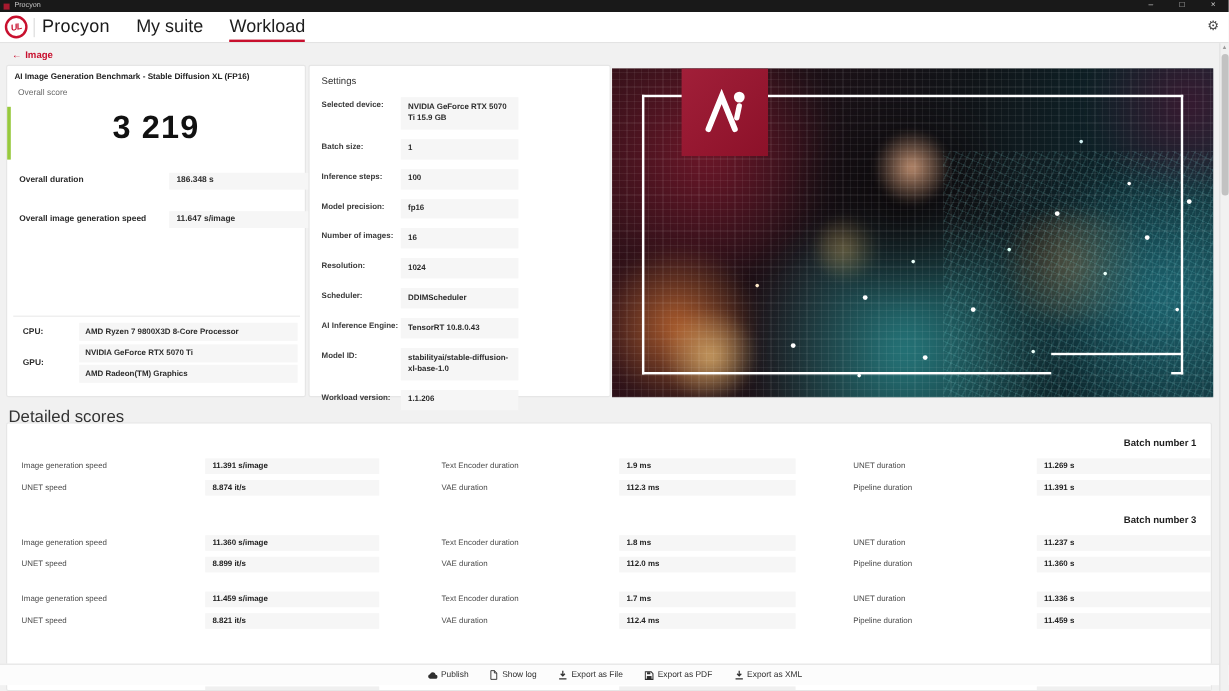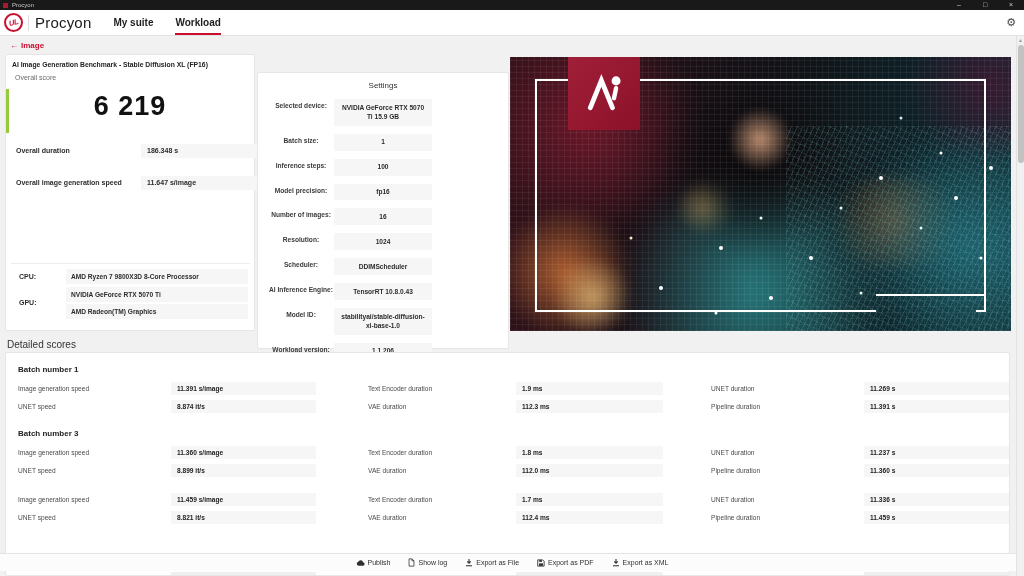--- a/index.html
+++ b/index.html
@@ -12,21 +12,21 @@
   .titlebar .app-title { font-size:6px; color:#c9c9c9; }
   .titlebar .win-controls { margin-left:auto; display:flex; align-items:center; }
   .titlebar .win-btn { width:26px; text-align:center; font-size:7px; color:#cfcfcf; line-height:10px; cursor:default; }
 
   
   .navbar { position:absolute; left:0; top:10px; width:1024px; height:26px; background:#fff; border-bottom:1px solid #e3e3e3; display:flex; align-items:center; z-index:49; }
   .ul-logo { width:19px; height:19px; border:2px solid #c8102e; border-radius:50%; margin-left:4px; display:flex; align-items:center; justify-content:center; }
   .ul-logo span { font-size:7.5px; font-weight:bold; font-style:italic; color:#c8102e; transform:rotate(-12deg); letter-spacing:-0.5px; }
   .nav-divider { width:1px; height:16px; background:#ddd; margin:0 6px 0 5px; }
   .brand { font-size:15px; color:#1a1a1a; letter-spacing:0.2px; margin-right:22px; }
-  .nav-item { position:relative; font-size:10px; font-weight:bold; color:#1d1d1d; margin-right:22px; height:26px; display:flex; align-items:center; cursor:default; }
+  .nav-item { position:relative; font-size:15px; font-weight:normal; color:#1d1d1d; margin-right:22px; height:26px; display:flex; align-items:center; cursor:default; }
   .nav-item.active::after { content:""; position:absolute; left:0; right:0; bottom:1px; height:2px; background:#c8102e; }
   .gear { margin-left:auto; margin-right:8px; font-size:11px; color:#4a4a4a; line-height:11px; }
 
   
   .back { position:absolute; left:10px; top:41px; font-size:8px; color:#c8102e; font-weight:bold; display:flex; align-items:center; gap:3px; }
   .card { position:absolute; background:#fff; border:1px solid #e6e6e6; border-radius:2px; }
 
   
   .summary-card { left:5px; top:54px; width:250px; height:277px; }
   .summary-title { font-size:6.8px; font-weight:bold; color:#222; padding:6px 8px 4px 6px; }
@@ -36,21 +36,21 @@
   .metric-row { position:relative; height:14px; margin:0 3px 0 5px; }
   .metric-row .m-label { position:absolute; left:5px; top:3px; font-size:7px; font-weight:bold; color:#2c2c2c; }
   .metric-row .m-value { position:absolute; left:130px; top:0; width:117px; height:14px; background:#f6f6f6; font-size:7px; font-weight:bold; color:#2c2c2c; line-height:14px; padding-left:6px; }
   .hw-box { position:absolute; left:5px; right:4px; bottom:5px; border-top:1px solid #ececec; padding:5px 0 3px 0; }
   .hw-row { display:flex; margin-bottom:3px; }
   .hw-label { width:55px; font-size:7px; font-weight:bold; color:#2c2c2c; padding:4px 0 0 8px; }
   .hw-values { flex:1; display:flex; flex-direction:column; gap:2px; margin-right:2px; }
   .hw-value { background:#f6f6f6; font-size:6.6px; font-weight:bold; color:#2c2c2c; padding:4px 5px; }
 
   
-  .settings-card { left:257px; top:72px; width:252px; height:277px; padding:8px 10px;text-align:center; }
+  .settings-card { left:257px; top:54px; width:252px; height:277px; padding:8px 10px; }
   .settings-title { font-size:8px; color:#333; margin-bottom:9px; }
   .s-row { display:flex; margin-bottom:8px; }
   .s-label { width:66px; font-size:6.6px; font-weight:bold; color:#3a3a3a; padding-top:3px; }
   .s-value { width:98px; background:#f6f6f6; font-size:6.6px; font-weight:bold; color:#2c2c2c; padding:3.5px 6px; line-height:1.5; word-break:break-word; }
 
   
   .hero { position:absolute; left:510px; top:57px; width:501px; height:274px; overflow:hidden; background:linear-gradient(100deg,#35121a 0%,#1d1016 28%,#101418 55%,#0d2329 78%,#123138 100%); }
   .blob { position:absolute; border-radius:50%; }
   .b-red { left:-40px; top:-30px; width:240px; height:200px; background:radial-gradient(circle, rgba(122,24,44,.85), transparent 70%); filter:blur(8px); }
   .b-orange1 { left:-20px; top:150px; width:150px; height:130px; background:radial-gradient(circle, rgba(209,114,52,.8), transparent 68%); filter:blur(6px); }
@@ -77,24 +77,24 @@
   .frame-line { position:absolute; background:#fff; }
   .f-top { left:25px; top:22px; width:451px; height:2px; }
   .f-left { left:25px; top:22px; width:2px; height:233px; }
   .f-right { left:474px; top:22px; width:2px; height:233px; }
   .f-bottom-a { left:25px; top:253px; width:341px; height:2px; }
   .f-bottom-b { left:466px; top:253px; width:10px; height:2px; }
   .f-accent { left:366px; top:237px; width:110px; height:2px; }
   .ai-square { position:absolute; left:58px; top:0; width:72px; height:73px; background:linear-gradient(135deg,#a11f39,#8c1129); display:flex; align-items:center; justify-content:center; }
 
   
-  .detail-heading { position:absolute; left:7px; top:339px; font-size:10px; color:#333; }
+  .detail-heading { position:absolute; left:7px; top:339px; font-size:14px; color:#333; }
   .detail-card { left:5px; top:352px; width:1005px; height:224px; padding:12px 12px 0 12px; overflow:hidden; z-index:1; }
   .batch { margin-bottom:16px; }
-  .batch-title { font-size:8px; font-weight:bold; color:#1e1e1e; margin-bottom:8px; }
+  .batch-title { font-size:8px; font-weight:bold; color:#1e1e1e; margin-bottom:8px;text-align:right; }
   .detail-row { display:grid; grid-template-columns:153px 145px 200px 147px 201px 146px; align-items:center; margin-bottom:5px; }
   .d-label { font-size:6.6px; color:#4a4a4a; }
   .d-label.c2 { padding-left:52px; }
   .d-label.c3 { padding-left:48px; }
   .d-value { background:#f6f6f6; height:13px; line-height:13px; font-size:6.6px; font-weight:bold; color:#222; padding-left:6px; }
   .peek-row { position:absolute; left:12px; top:219px; width:981px; display:grid; grid-template-columns:153px 145px 200px 147px 201px 146px; }
   .peek-box { background:#f0f0f0; height:13px; }
 
   
   .footer { position:absolute; left:0; top:553px; width:1024px; height:18px; background:#fcfcfc; border-top:1px solid #e4e4e4; display:flex; align-items:center; justify-content:center; gap:18px; z-index:40; }
@@ -132,21 +132,21 @@
 
 <div class="back">
   <span>←</span>
   <span>Image</span>
 </div>
 
 <div class="card summary-card">
   <div class="summary-title">AI Image Generation Benchmark - Stable Diffusion XL (FP16)</div>
   <div class="score-label">Overall score</div>
   <div class="score-bar"></div>
-  <div class="big-score">6 219</div>
+  <div class="big-score">3 219</div>
 
   <div class="metric-row" style="margin-top:22px;">
     <span class="m-label">Overall duration</span>
     <span class="m-value">186.348 s</span>
   </div>
   <div class="metric-row" style="margin-top:18px;">
     <span class="m-label">Overall image generation speed</span>
     <span class="m-value">11.647 s/image</span>
   </div>
 

